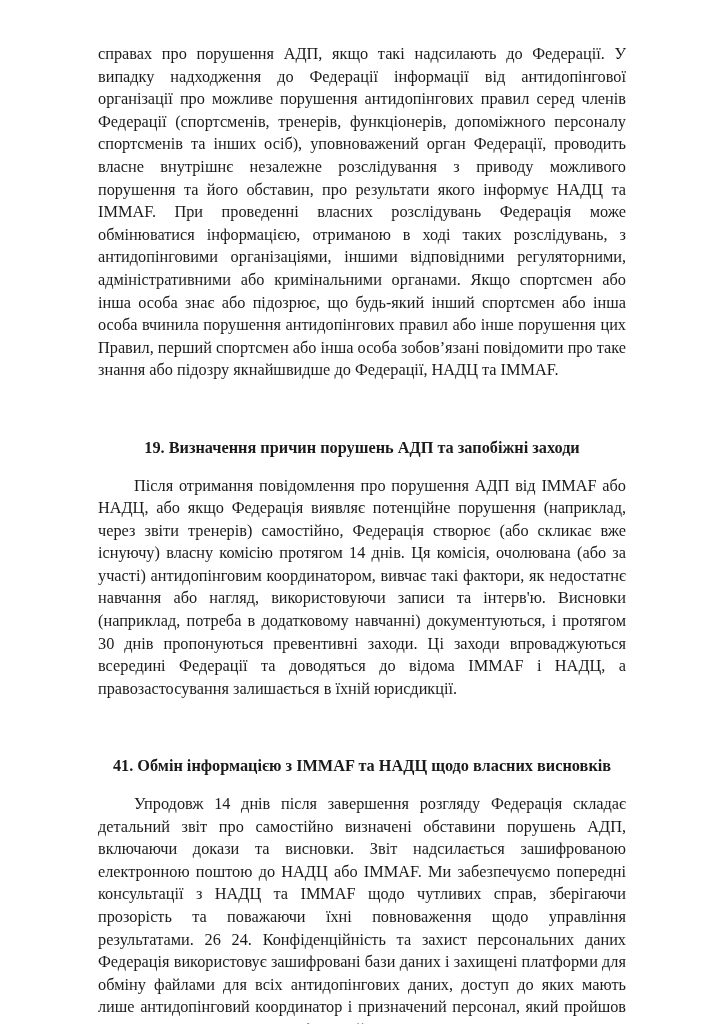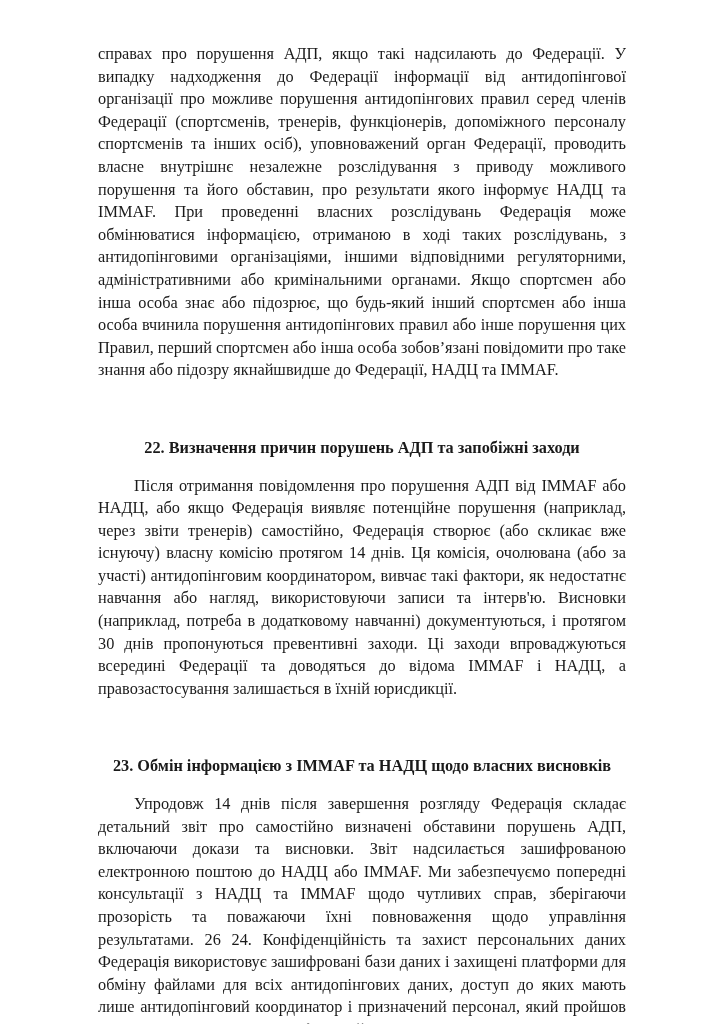--- a/index.html
+++ b/index.html
@@ -48,25 +48,25 @@
   </style>
 </head>
 <body>
 
 <div class="page">
   <p class="para">справах про порушення АДП, якщо такі надсилають до Федерації. У випадку надходження до Федерації інформації від антидопінгової організації про можливе порушення антидопінгових правил серед членів Федерації (спортсменів, тренерів, функціонерів, допоміжного персоналу спортсменів та інших осіб), уповноважений орган Федерації, проводить власне внутрішнє незалежне розслідування з приводу можливого порушення та його обставин, про результати якого інформує НАДЦ та IMMAF. При проведенні власних розслідувань Федерація може обмінюватися інформацією, отриманою в ході таких розслідувань, з антидопінговими організаціями, іншими відповідними регуляторними, адміністративними або кримінальними органами. Якщо спортсмен або інша особа знає або підозрює, що будь-який інший спортсмен або інша особа вчинила порушення антидопінгових правил або інше порушення цих Правил, перший спортсмен або інша особа зобов’язані повідомити про таке знання або підозру якнайшвидше до Федерації, НАДЦ та IMMAF.</p>
 
   <div class="gap-before-heading-1"></div>
 
   <section>
-    <h2 class="heading">22. Визначення причин порушень АДП та запобіжні заходи</h2>
+    <h2 class="heading">19. Визначення причин порушень АДП та запобіжні заходи</h2>
     <div class="heading-gap-after"></div>
     <p class="para indent">Після отримання повідомлення про порушення АДП від IMMAF або НАДЦ, або якщо Федерація виявляє потенційне порушення (наприклад, через звіти тренерів) самостійно, Федерація створює (або скликає вже існуючу) власну комісію протягом 14 днів. Ця комісія, очолювана (або за участі) антидопінговим координатором, вивчає такі фактори, як недостатнє навчання або нагляд, використовуючи записи та інтерв'ю. Висновки (наприклад, потреба в додатковому навчанні) документуються, і протягом 30 днів пропонуються превентивні заходи. Ці заходи впроваджуються всередині Федерації та доводяться до відома IMMAF і НАДЦ, а правозастосування залишається в їхній юрисдикції.</p>
   </section>
 
   <div class="gap-before-heading-2"></div>
 
   <section>
-    <h2 class="heading">23. Обмін інформацією з IMMAF та НАДЦ щодо власних висновків</h2>
+    <h2 class="heading">41. Обмін інформацією з IMMAF та НАДЦ щодо власних висновків</h2>
     <div class="heading-gap-after"></div>
     <p class="para indent">Упродовж 14 днів після завершення розгляду Федерація складає детальний звіт про самостійно визначені обставини порушень АДП, включаючи докази та висновки. Звіт надсилається зашифрованою електронною поштою до НАДЦ або IMMAF. Ми забезпечуємо попередні консультації з НАДЦ та IMMAF щодо чутливих справ, зберігаючи прозорість та поважаючи їхні повноваження щодо управління результатами. 26 24. Конфіденційність та захист персональних даних Федерація використовує зашифровані бази даних і захищені платформи для обміну файлами для всіх антидопінгових даних, доступ до яких мають лише антидопінговий координатор і призначений персонал, який пройшов навчання з питань конфіденційності. Ми дотримуємося норм національного законодавства про захист даних, проводимо щорічний аудит і знищуємо записи не раніше ніж через 10 років, якщо іншого не вимагає IMMAF або НАДЦ, забезпечуючи конфіденційність протягом усього часу.</p>
   </section>
 </div>
 
 </body></html>

